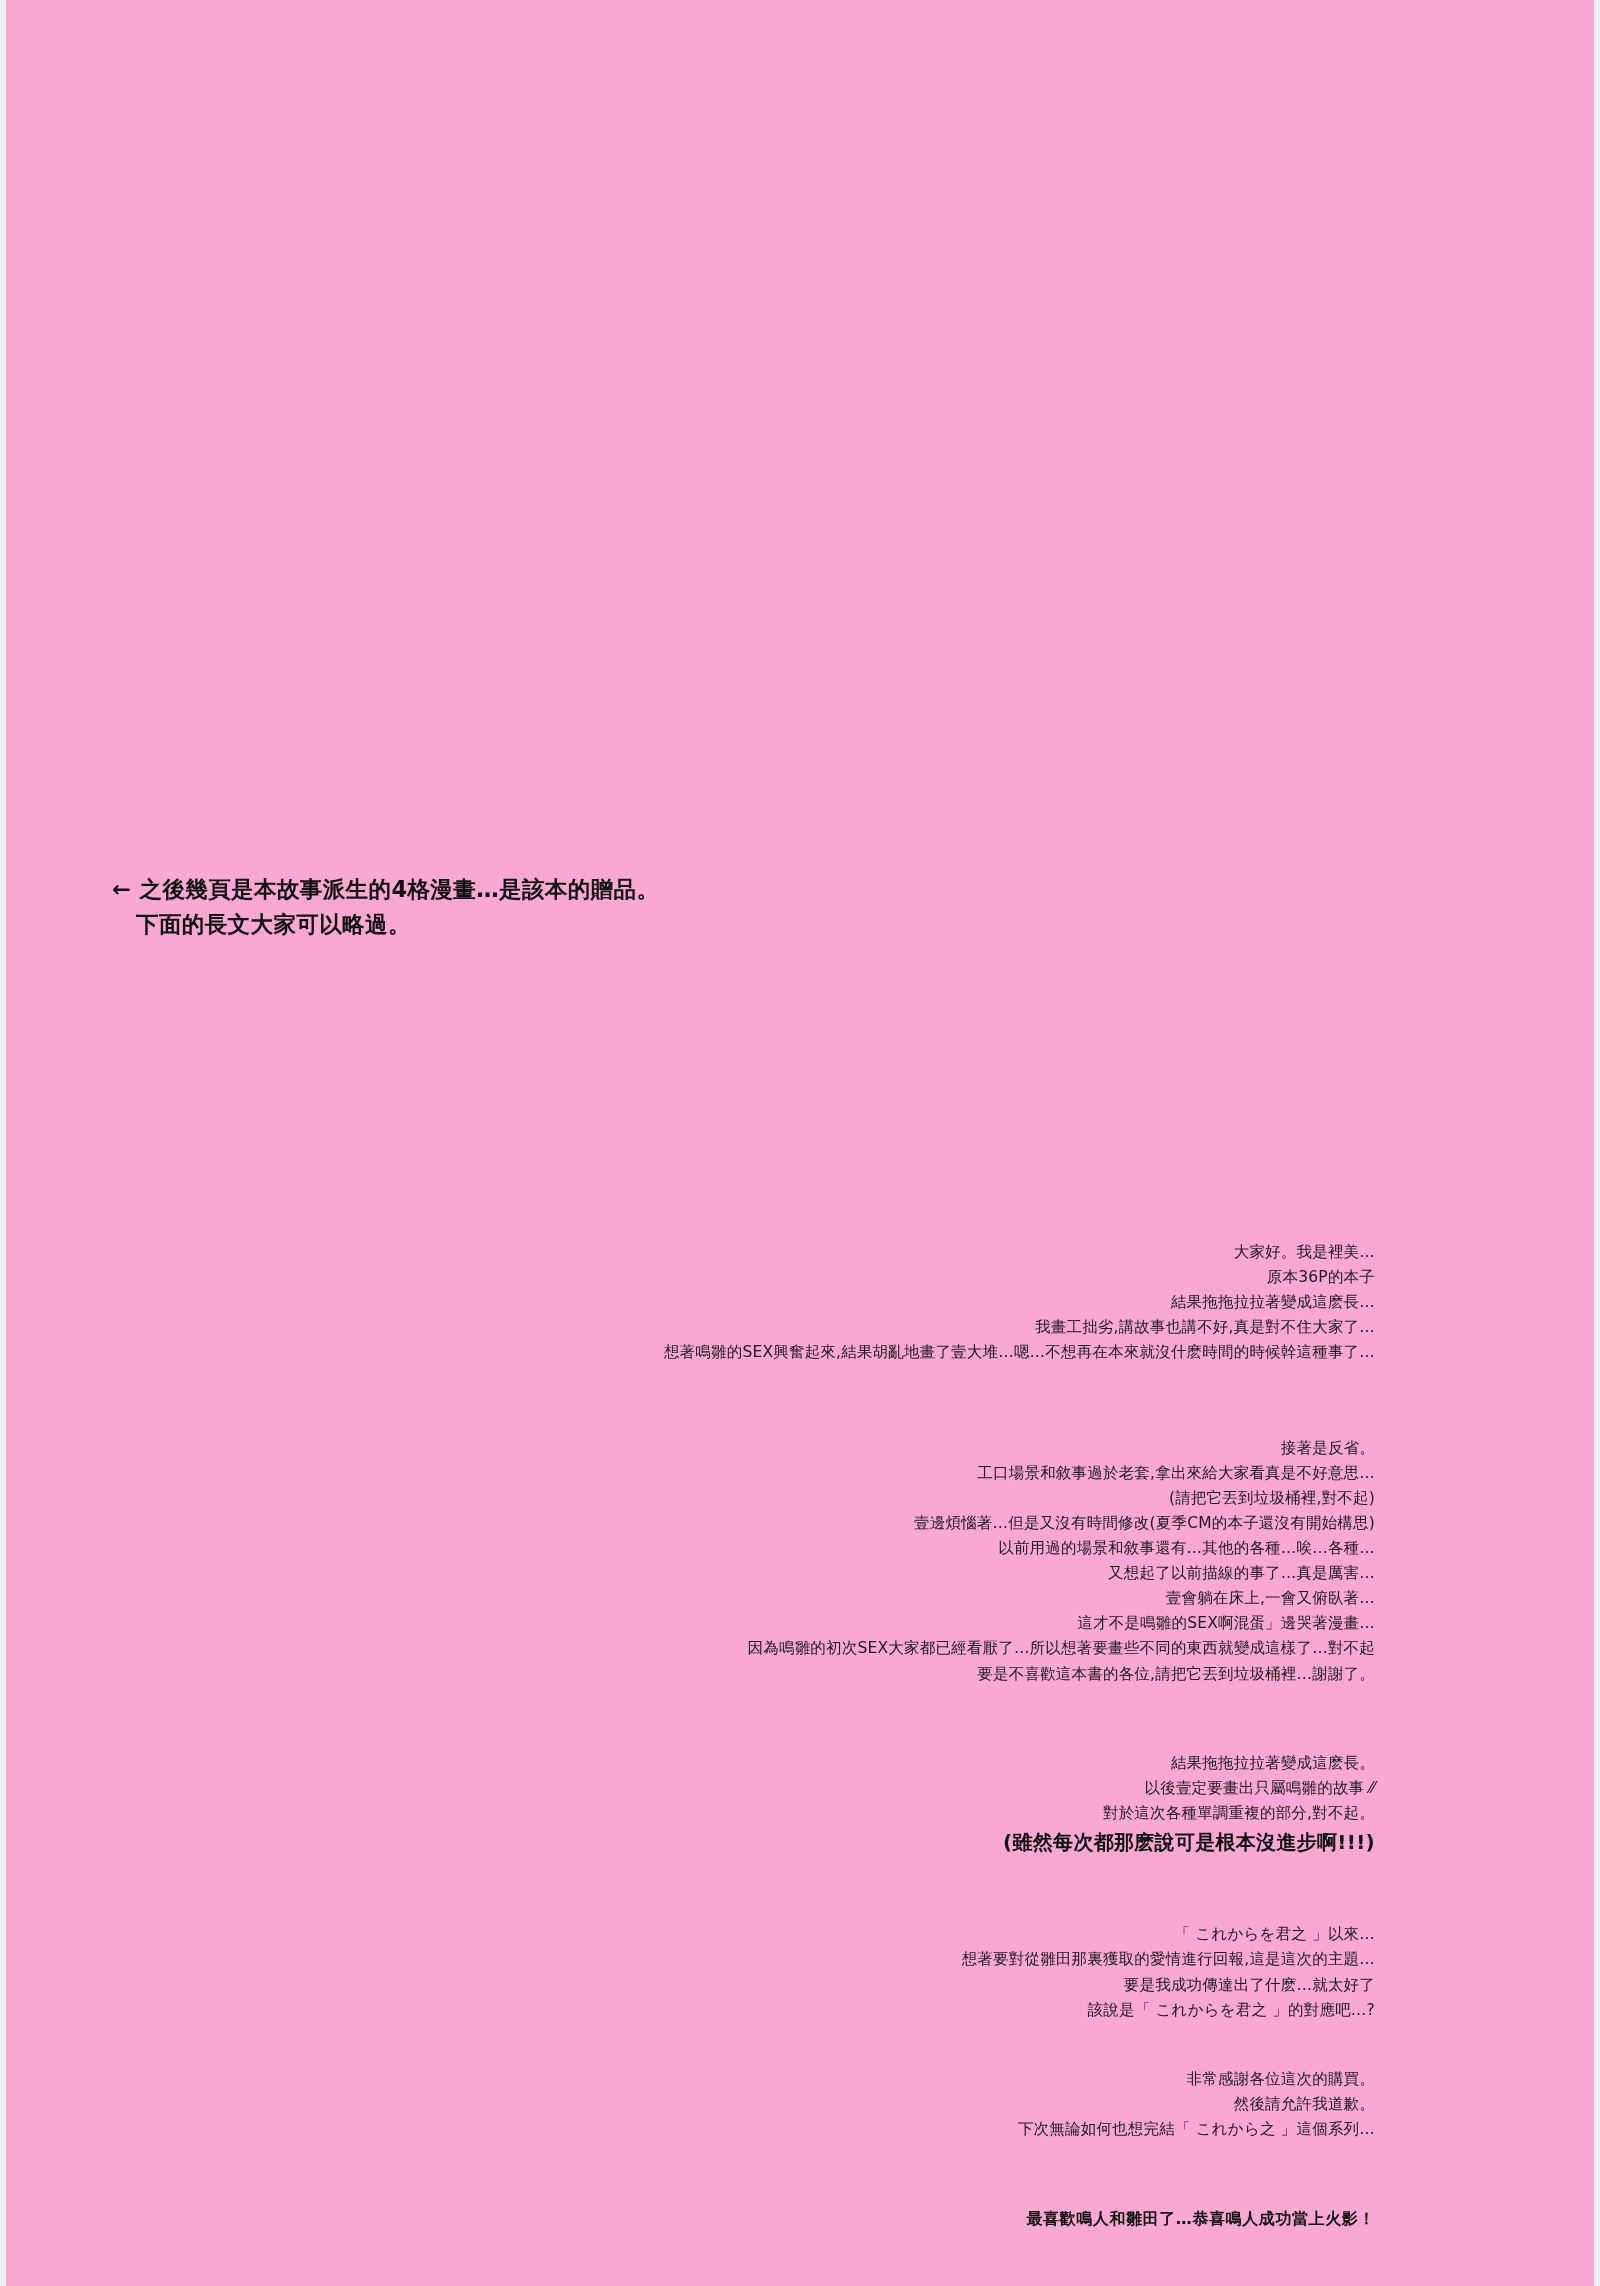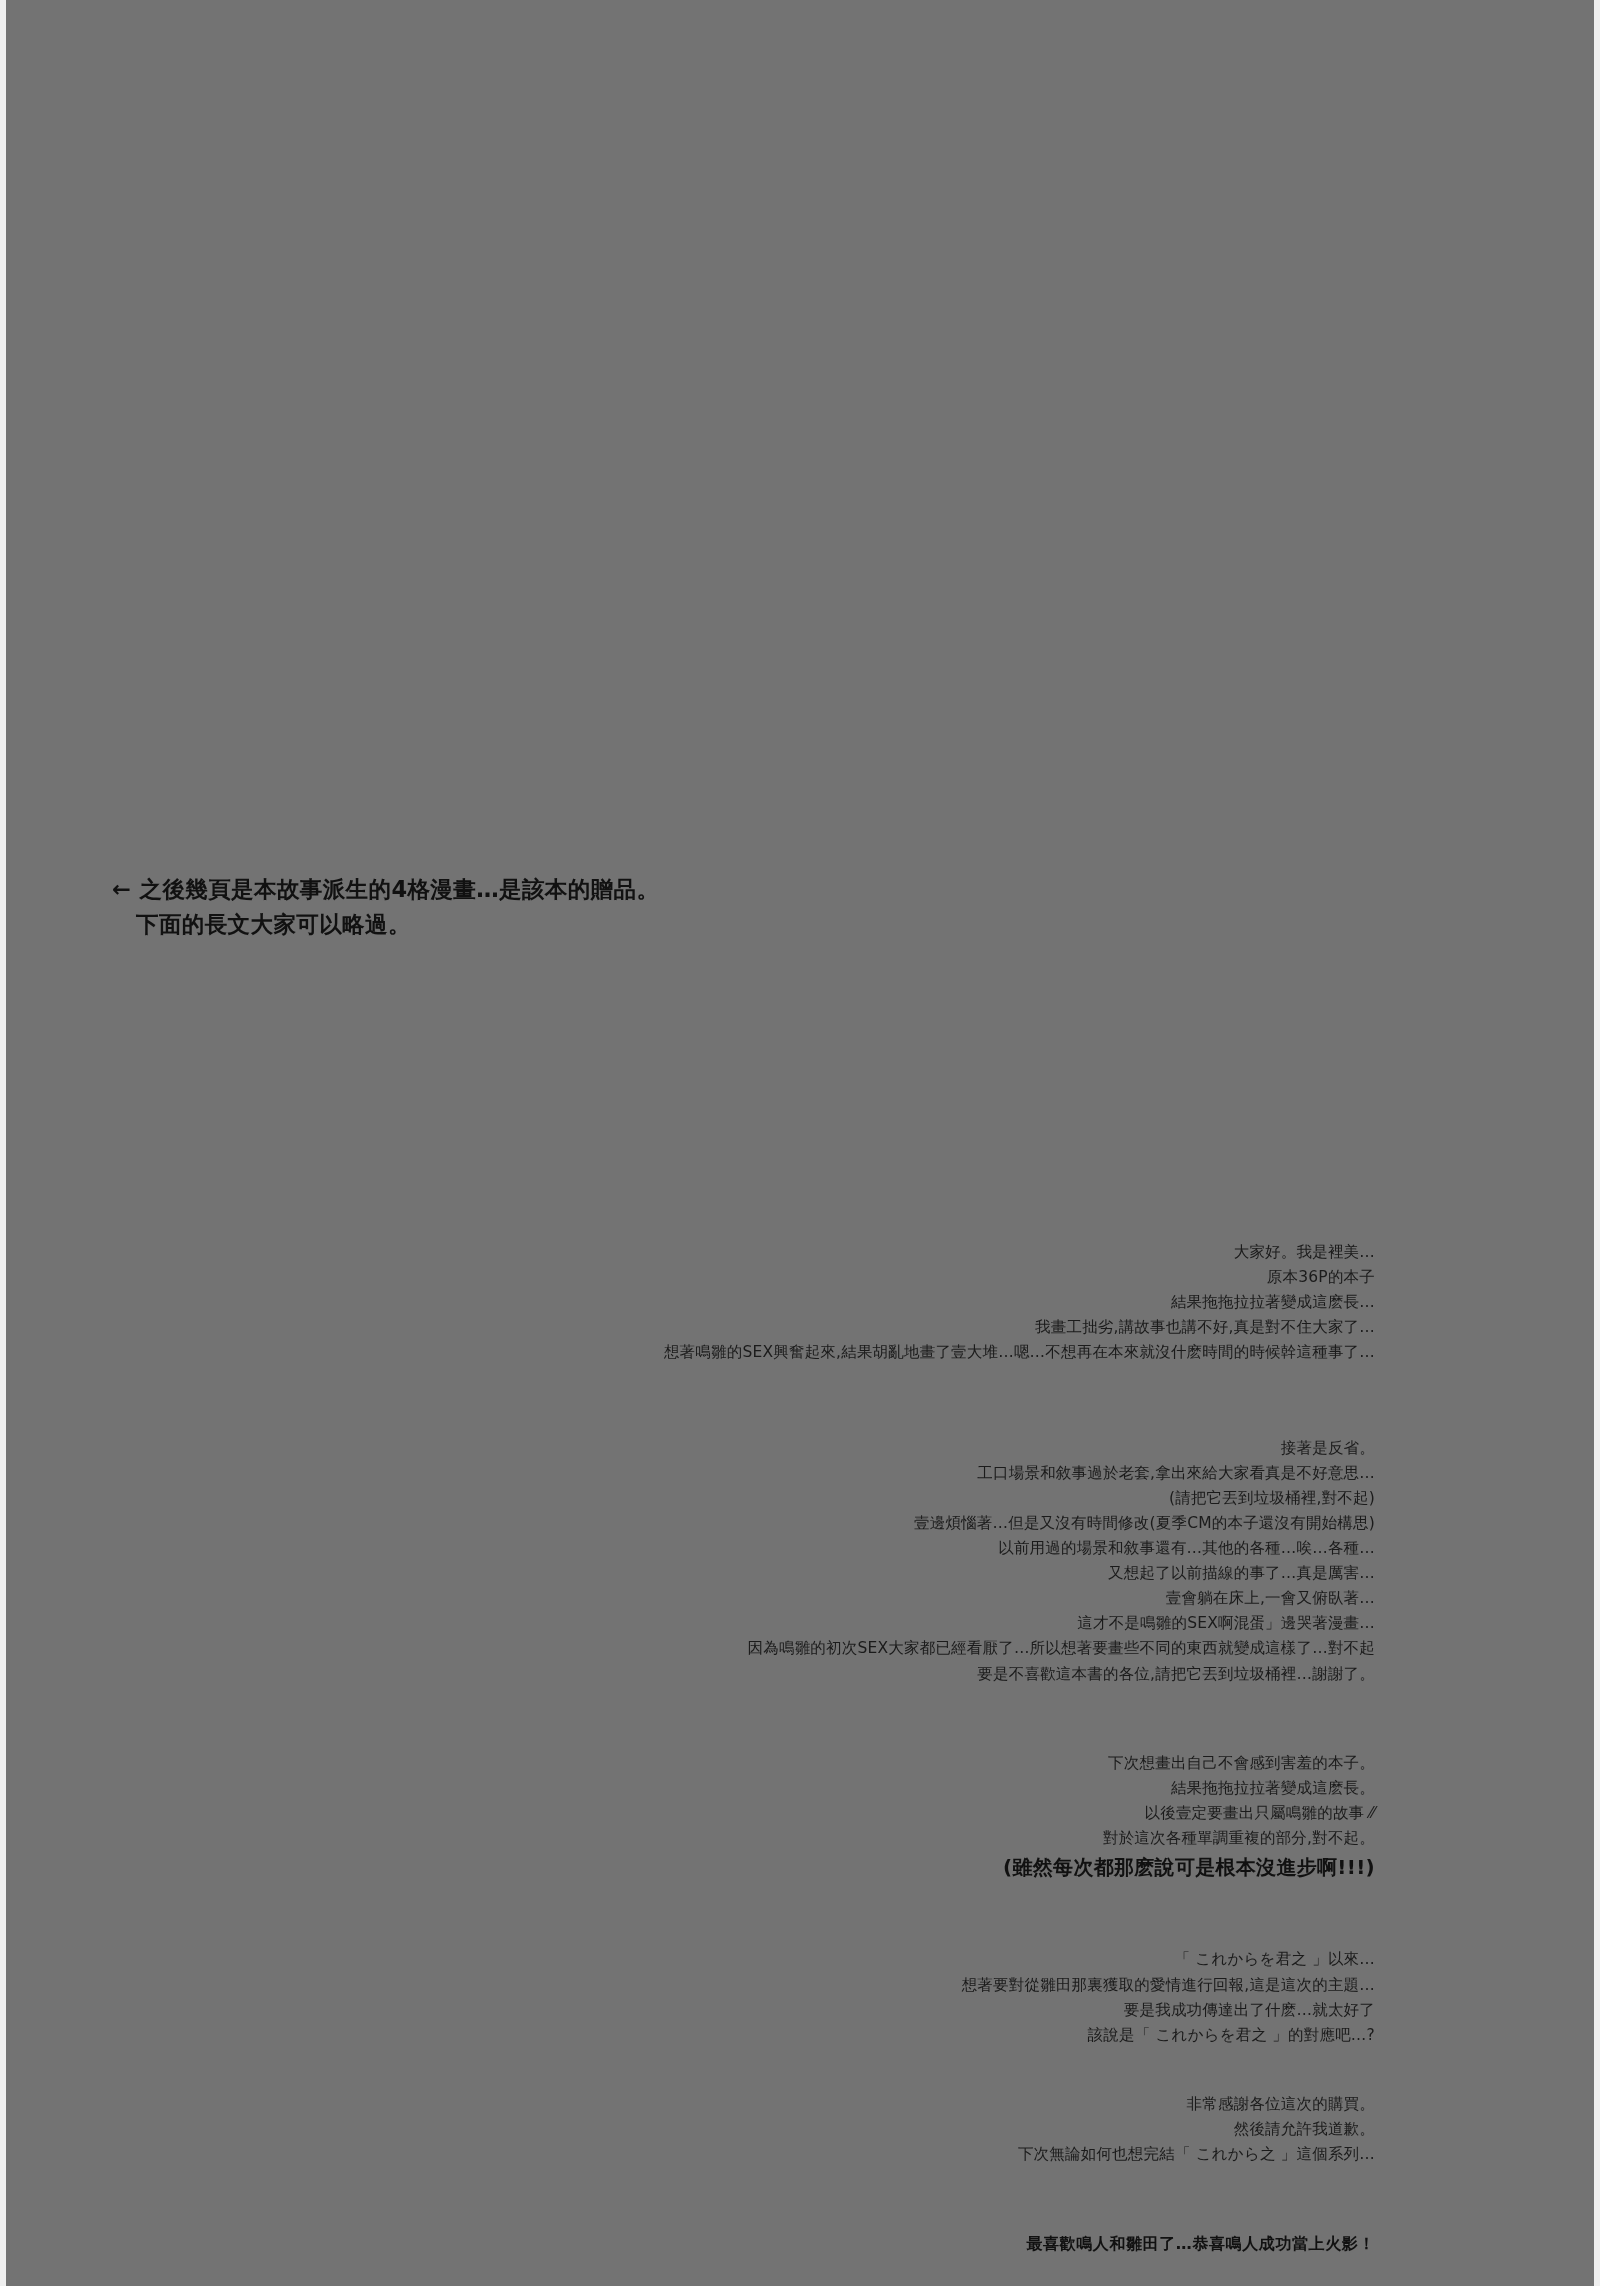--- a/index.html
+++ b/index.html
@@ -16,21 +16,21 @@
     overflow: hidden;
   }
 
   
   .page {
     position: absolute;
     left: 0;
     top: 0;
     width: 1600px;
     height: 2286px;
-    background: #737373;
+    background: #f9a8d4;
   }
 
   
   .edge-left {
     position: absolute;
     left: 0;
     top: 0;
     width: 6px;
     height: 2286px;
     background: #efefef;
@@ -145,21 +145,20 @@
         <span class="ln">又想起了以前描線的事了…真是厲害…</span>
         <span class="ln">壹會躺在床上,一會又俯臥著…</span>
         <span class="ln">這才不是鳴雛的SEX啊混蛋」邊哭著漫畫…</span>
         <span class="ln">因為鳴雛的初次SEX大家都已經看厭了…所以想著要畫些不同的東西就變成這樣了…對不起</span>
         <span class="ln">要是不喜歡這本書的各位,請把它丟到垃圾桶裡…謝謝了。</span>
       </div>
 
       <div class="sp-2"></div>
 
       <div class="para">
-        <span class="ln">下次想畫出自己不會感到害羞的本子。</span>
         <span class="ln">結果拖拖拉拉著變成這麽長。</span>
         <span class="ln">以後壹定要畫出只屬鳴雛的故事 ⁄⁄</span>
         <span class="ln">對於這次各種單調重複的部分,對不起。</span>
         <span class="ln emph-line">(雖然每次都那麽說可是根本沒進步啊!!!)</span>
       </div>
 
       <div class="sp-2"></div>
 
       <div class="para">
         <span class="ln">「 これからを君之 」以來…</span>

